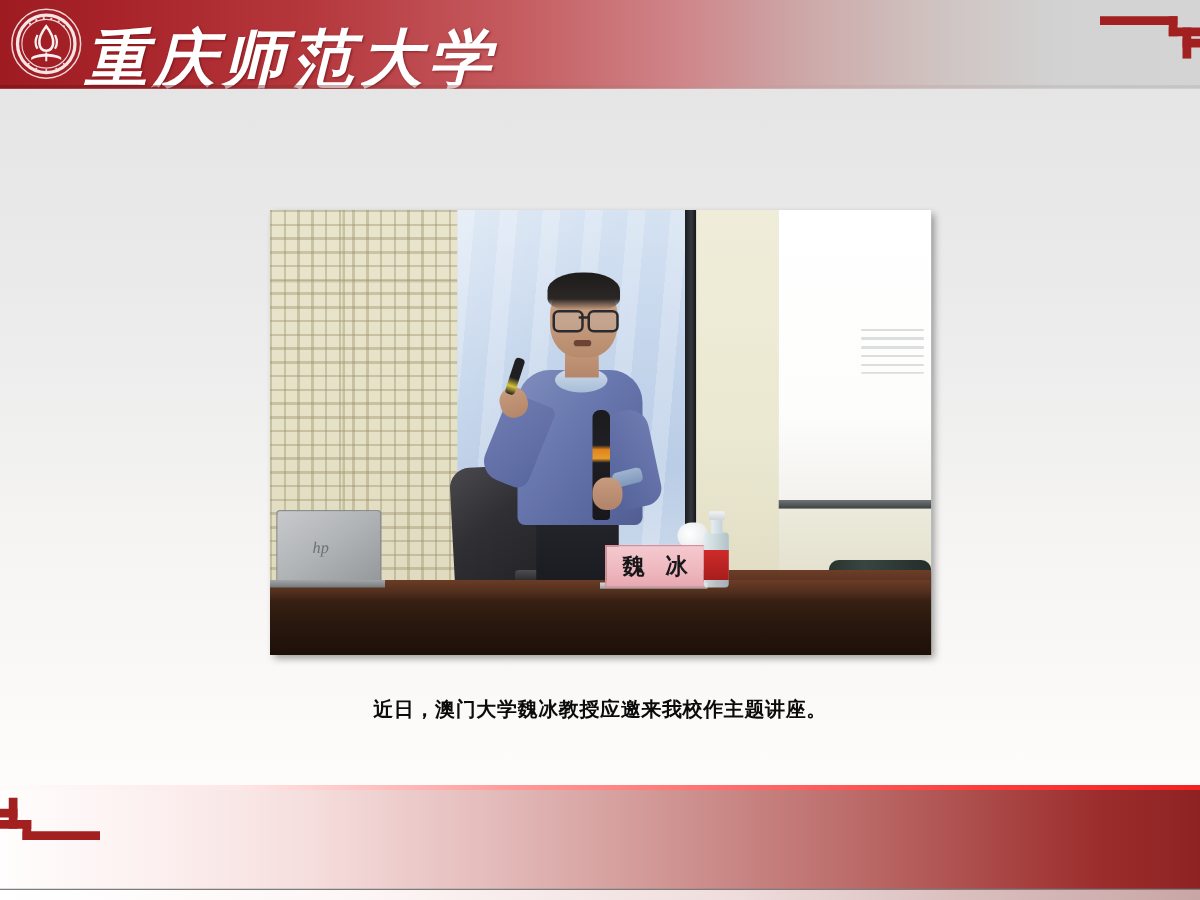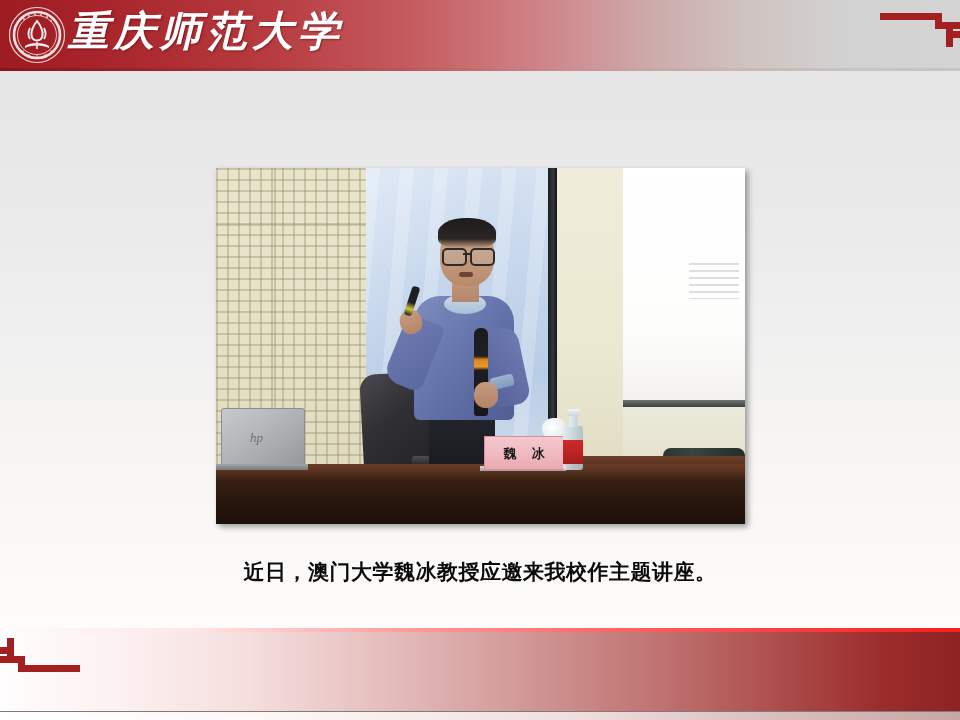--- a/index.html
+++ b/index.html
@@ -48,27 +48,27 @@
   
   .logo-emblem {
     position: absolute;
     left: 8px; top: 6px;
     width: 58px; height: 58px;
   }
 
   .header-title {
     position: absolute;
     left: 68px;
-    top: 0;
+    top: 16px;
     height: 62px;
     display: flex;
     align-items: center;
     color: #ffffff;
     font-family: "Liberation Serif", "DejaVu Serif", serif;
-    font-size: 41px;
+    font-size: 50px;
     font-weight: 700;
     font-style: italic;
     letter-spacing: 5px;
     text-shadow: 1px 1px 2px rgba(90,10,14,0.55);
     white-space: nowrap;
   }
 
   
   .fret-top-right {
     position: absolute;
@@ -342,21 +342,21 @@
     left: 268px; top: 268px;
     width: 78px; height: 32px;
     background: linear-gradient(to bottom, #f4c9ce 0%, #efb9c0 55%, #e8a9b1 100%);
     border: 1px solid #d88f99;
     display: flex;
     align-items: center;
     justify-content: center;
   }
   .nameplate-text {
     font-family: "Liberation Serif", "DejaVu Serif", serif;
-    font-size: 13px;
+    font-size: 18px;
     font-weight: 700;
     color: #17171a;
     letter-spacing: 6px;
     padding-left: 6px;
     line-height: 1;
   }
   .nameplate-holder {
     position: absolute;
     left: 264px; top: 298px;
     width: 86px; height: 5px;
@@ -526,21 +526,21 @@
   }
 
   
   .caption {
     position: absolute;
     left: 0;
     top: 558px;
     width: 960px;
     text-align: center;
     font-family: "Liberation Serif", "DejaVu Serif", serif;
-    font-size: 21px;
+    font-size: 16px;
     font-weight: 700;
     color: #0b0b0b;
     letter-spacing: 0.5px;
   }
 </style>
 </head>
 <body>
 
 <div class="slide">
 

